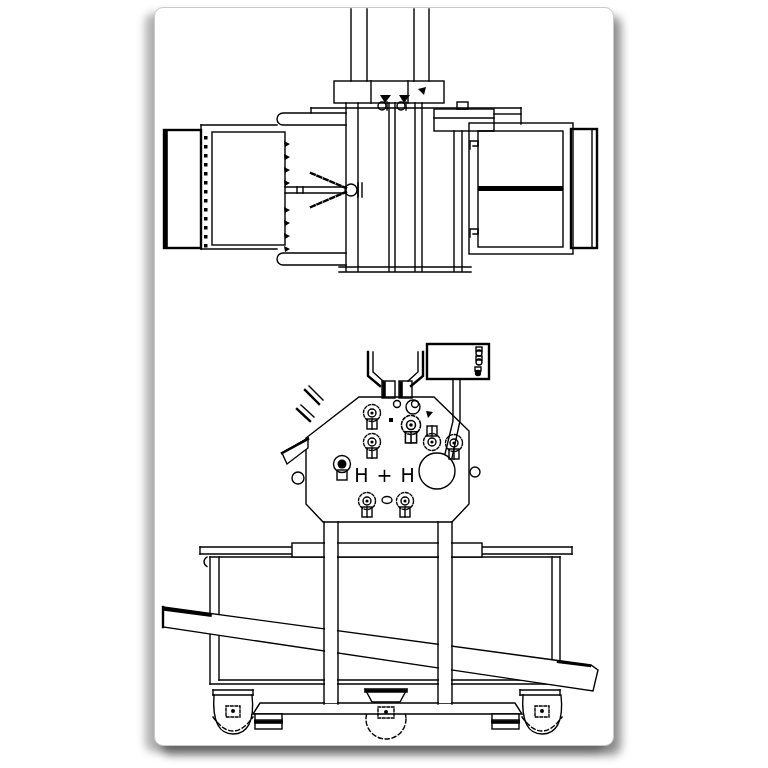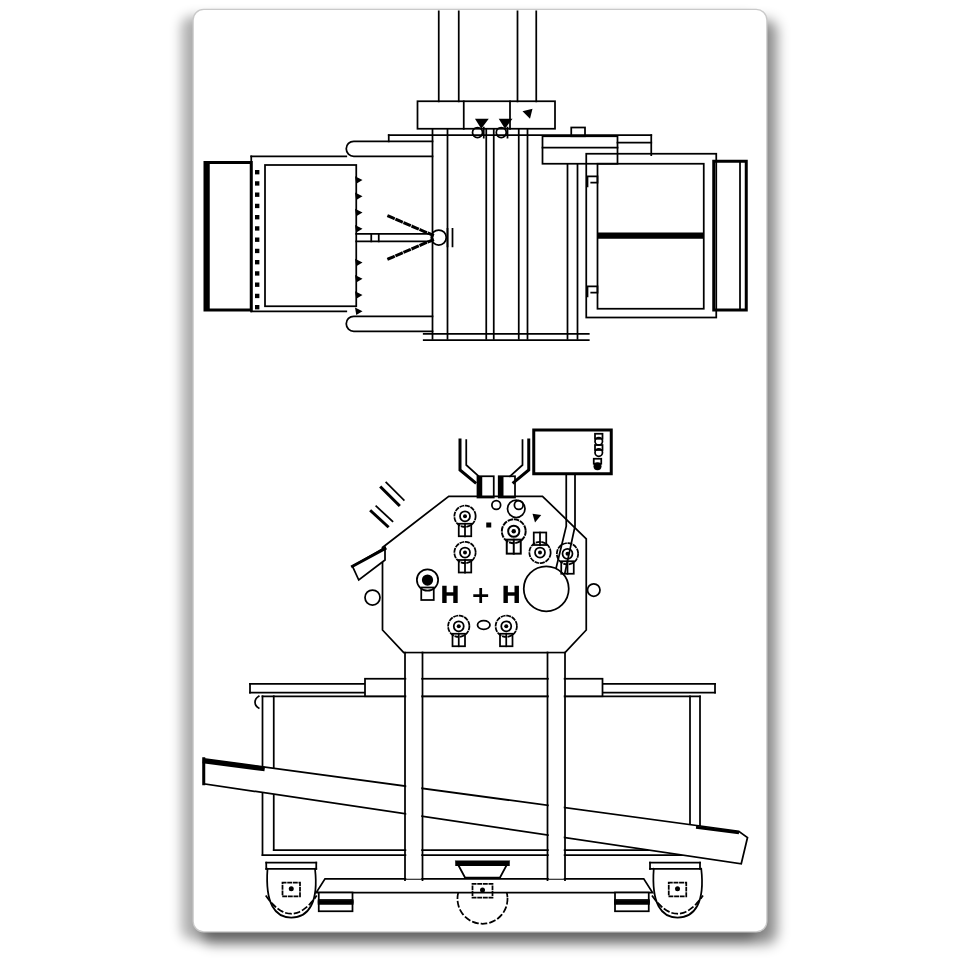--- a/index.html
+++ b/index.html
@@ -1,17 +1,17 @@
 <!DOCTYPE html>
 <html><head>
 <meta charset="utf-8">
 <style>
   html,body{margin:0;padding:0;background:#ffffff;}
   .stage{position:relative;width:768px;height:768px;background:#ffffff;overflow:hidden;
-         font-family:"DejaVu Sans",sans-serif;font-weight:bold;}
+         font-family:"DejaVu Sans",sans-serif;}
   .canvas{position:absolute;left:154px;top:7px;width:458px;height:737px;background:#ffffff;
           border:1px solid #c9c9c9;border-radius:9px;
           box-shadow:-9px 6px 9px rgba(0,0,0,0.30), 7px 9px 10px rgba(0,0,0,0.45);}
   svg{display:block;}
   .ln{stroke:#000;fill:none;stroke-width:1.4;stroke-linecap:square;}
   .th{stroke:#000;fill:none;stroke-width:2.4;stroke-linecap:square;}
   .xh{stroke:#000;fill:none;stroke-width:3.6;stroke-linecap:square;}
   .fl{fill:#000;stroke:none;}
   .wh{fill:#ffffff;}
   .dash{stroke-dasharray:4 3;}

